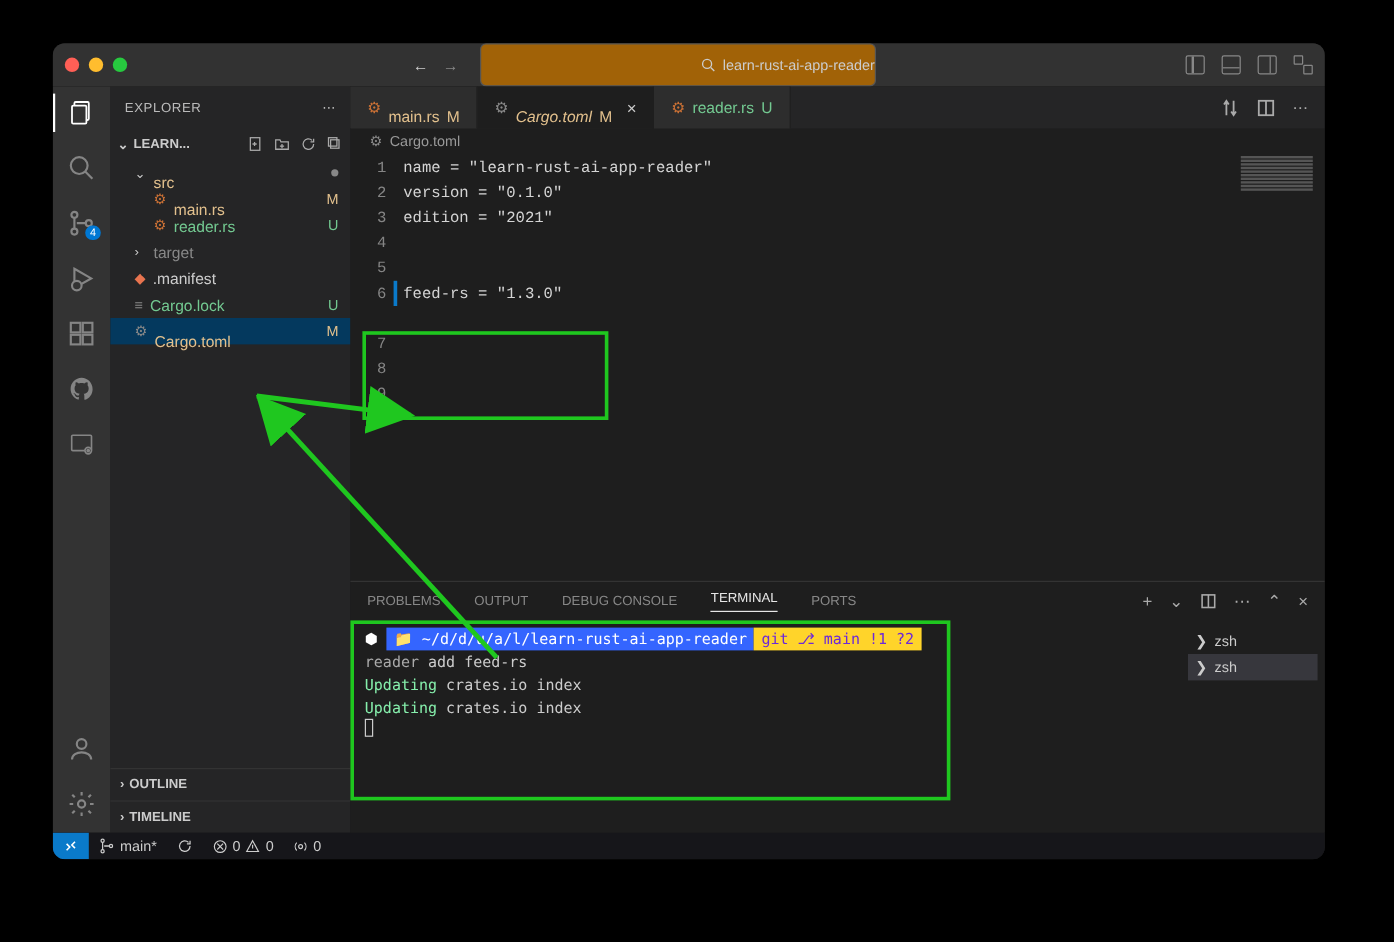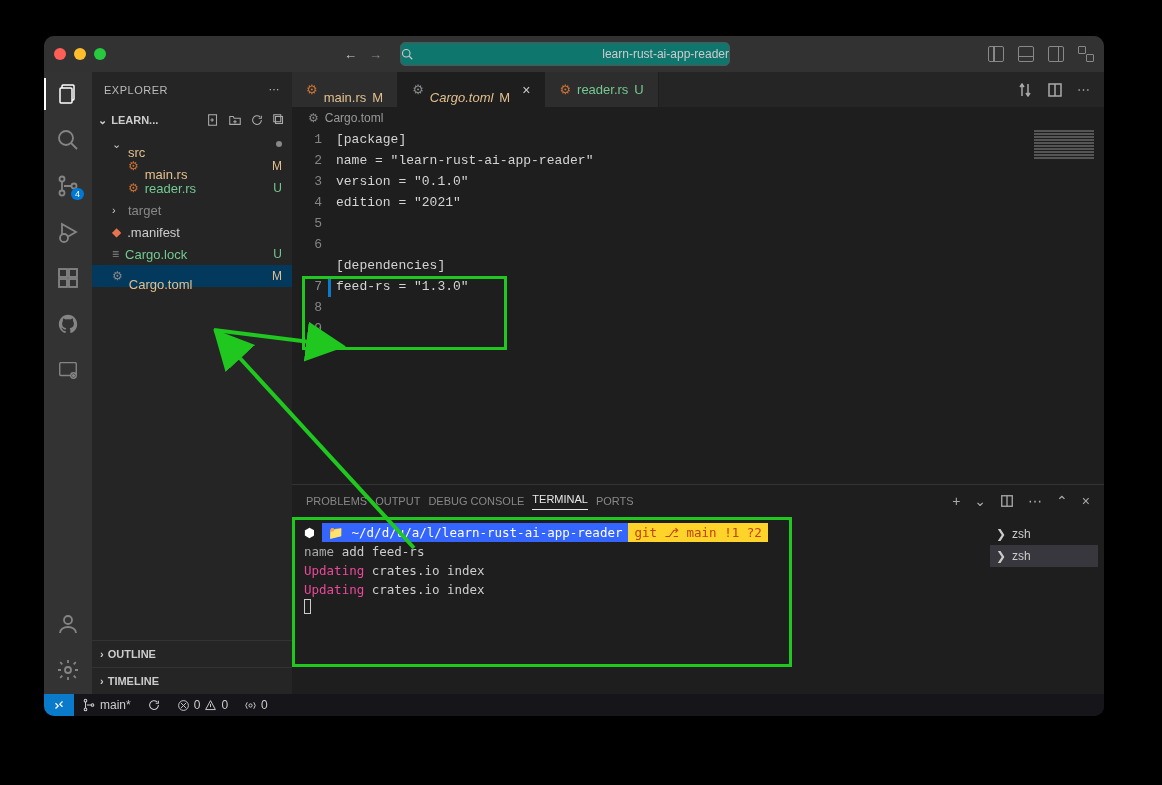--- a/index.html
+++ b/index.html
@@ -38,28 +38,28 @@
 }
 .traffic { display: flex; gap: 8px; margin-right: 10px; }
 .tl { width: 12px; height: 12px; border-radius: 50%; }
 .tl.red { background: #ff5f56; }
 .tl.yel { background: #ffbd2e; }
 .tl.grn { background: #27c93f; }
 .nav-arrows { display: flex; gap: 12px; margin-left: 220px; color: #888; }
 .nav-arrows span:first-child { color: #ccc; }
 .search-box {
   flex: 0 0 330px;
-  height: 24px;
-  background: #0f766e;
+  height: 36px;
+  background: #a16207;
   border: 1px solid #555;
   border-radius: 5px;
   margin-left: 10px;
   display: flex;
   align-items: center;
-  justify-content: space-between;
+  justify-content: flex-end;
   color: #ccc;
   font-size: 12px;
   gap: 6px;
 }
 .titlebar-right { margin-left: auto; display: flex; gap: 14px; color: #888; }
 .layout-icon { width: 16px; height: 16px; border: 1.5px solid #888; border-radius: 2px; position: relative; }
 .layout-icon.l1::after { content:''; position:absolute; left:4px; top:0; bottom:0; width:1.5px; background:#888;}
 .layout-icon.l2::after { content:''; position:absolute; left:0; right:0; bottom:4px; height:1.5px; background:#888;}
 .layout-icon.l3::after { content:''; position:absolute; right:4px; top:0; bottom:0; width:1.5px; background:#888;}
 .layout-icon.l4 { border:none; }
@@ -209,43 +209,43 @@
   background: #1e1e1e;
   border-top: 1px solid #333;
   display:flex;
   flex-direction:column;
 }
 .panel-tabs {
   height: 32px;
   display:flex;
   align-items:center;
   padding:0 14px;
-  gap:8px;
+  gap:28px;
   color:#888;
   font-size:11px;
 }
 .panel-tabs .ptab.active { color:#e7e7e7; border-bottom:1px solid #e7e7e7; padding-bottom:4px;}
 .panel-tabs .right { margin-left:auto; display:flex; gap:14px; align-items:center; color:#aaa; font-size:14px;}
 .terminal-body { flex:1; display:flex; }
 .term-main {
   flex:1;
   font-family: Menlo, Monaco, monospace;
   font-size: 12.5px;
   line-height:19px;
   padding:6px 12px;
   color:#ccc;
   position:relative;
 }
 .term-side { width:120px; padding:6px; font-size:12px;}
 .term-shell { height:22px; display:flex; align-items:center; gap:6px; padding:0 6px; color:#ccc;}
 .term-shell.active { background:#37373d;}
 .prompt-seg { padding:0 6px; display:inline-block;}
 .seg-blue { background:#3465ff; color:#fff;}
-.seg-yellow { background:#ffd42a; color:#c2410c;}
-.term-green { color:#ec4899;}
+.seg-yellow { background:#ffd42a; color:#6d28d9;}
+.term-green { color:#86efac;}
 .hbox2 { left:0px; top:0px; width:500px; height:150px;}
 
 
 .arrow { position:absolute; pointer-events:none;}
 
 
 .statusbar {
   height: 22px;
   background: #16161a;
   display:flex;
@@ -483,27 +483,25 @@
             <div>4</div>
             <div>5</div>
             <div>6</div>
             <div>&nbsp;</div>
             <div>7</div>
             <div>8</div>
             <div>9</div>
             <div>10</div>
         </div>
         <div class="code">
-          <div>[package]</div>
           <div>name = "learn-rust-ai-app-reader"</div>
           <div>version = "0.1.0"</div>
           <div>edition = "2021"</div>
           <div></div>
           <div></div>
-          <div>[dependencies]</div>
           <div class="cursor-line">feed-rs = "1.3.0"</div>
           <div></div>
         </div>
         <div class="highlight-box hbox1"></div>
         <div class="minimap">
           <div></div>
             <div></div>
             <div></div>
             <div></div>
             <div></div>
@@ -535,21 +533,21 @@
             <span>⌃</span>
             <span>×</span>
           </div>
         </div>
         <div class="terminal-body">
           <div class="term-main">
             <div class="highlight-box hbox2"></div>
             <div>
               <span style="color:#fff">⬢ </span><span class="prompt-seg seg-blue">📁 <span>~/d/d/u/a/l/learn-rust-ai-app-reader</span></span><span class="prompt-seg seg-yellow"><span>git</span> ⎇<span> main !1 ?2</span></span>
             </div>
-            <div><span style="color:#aaa">name</span> add feed-rs</div>
+            <div><span style="color:#aaa">reader</span> add feed-rs</div>
             <div>    <span class="term-green">Updating</span><span> crates.io index</span></div>
             <div>    <span class="term-green">Updating</span><span> crates.io index</span></div>
             <div style="display:inline-block;width:7px;height:15px;border:1px solid #ccc;"></div>
           </div>
           <div class="term-side">
             <div class="term-shell">
               <span>❯</span>
               <span>zsh</span>
             </div>
             <div class="term-shell active">

